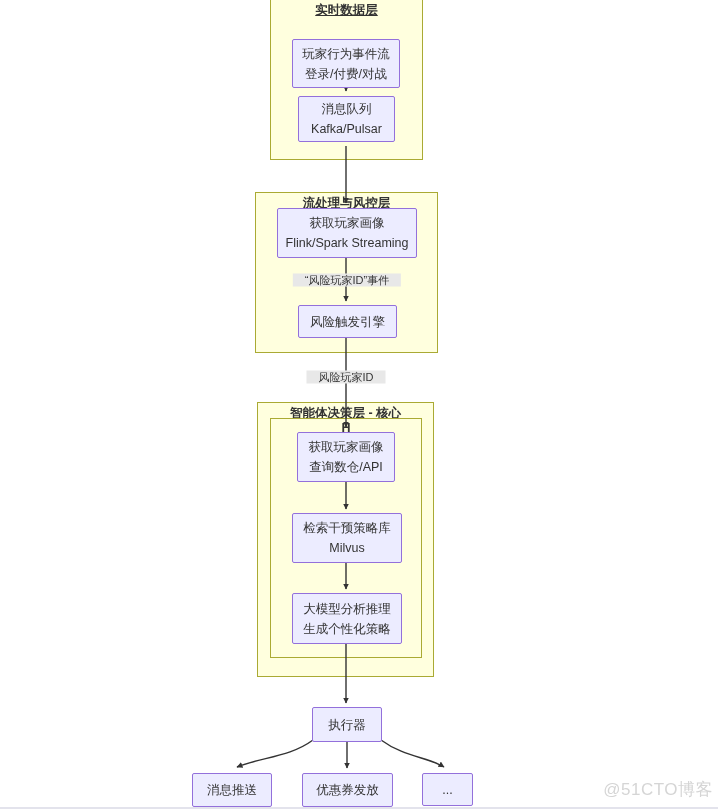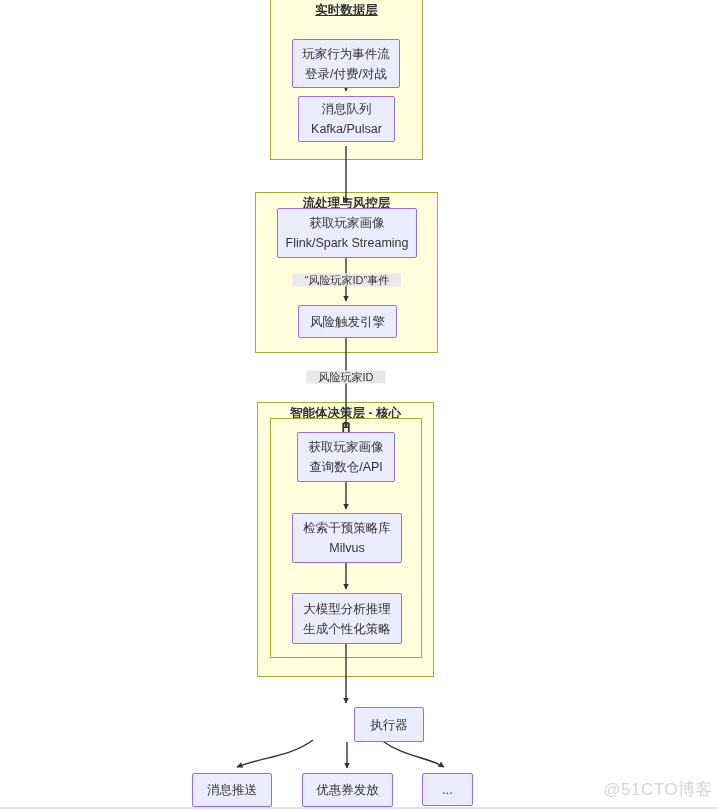--- a/index.html
+++ b/index.html
@@ -105,21 +105,21 @@
   <div class="node" style="left:292px; top:513px; width:110px; height:50px;">
     <span>检索干预策略库</span>
     <span>Milvus</span>
   </div>
 
   <div class="node" style="left:292px; top:593px; width:110px; height:51px;">
     <span>大模型分析推理</span>
     <span>生成个性化策略</span>
   </div>
 
-  <div class="node" style="left:312px; top:707px; width:70px; height:35px;margin-left:42px;">
+  <div class="node" style="left:312px; top:707px; width:70px; height:35px;">
     <span>执行器</span>
   </div>
 
   <div class="node" style="left:192px; top:773px; width:80px; height:34px;">
     <span>消息推送</span>
   </div>
 
   <div class="node" style="left:302px; top:773px; width:91px; height:34px;">
     <span>优惠券发放</span>
   </div>

